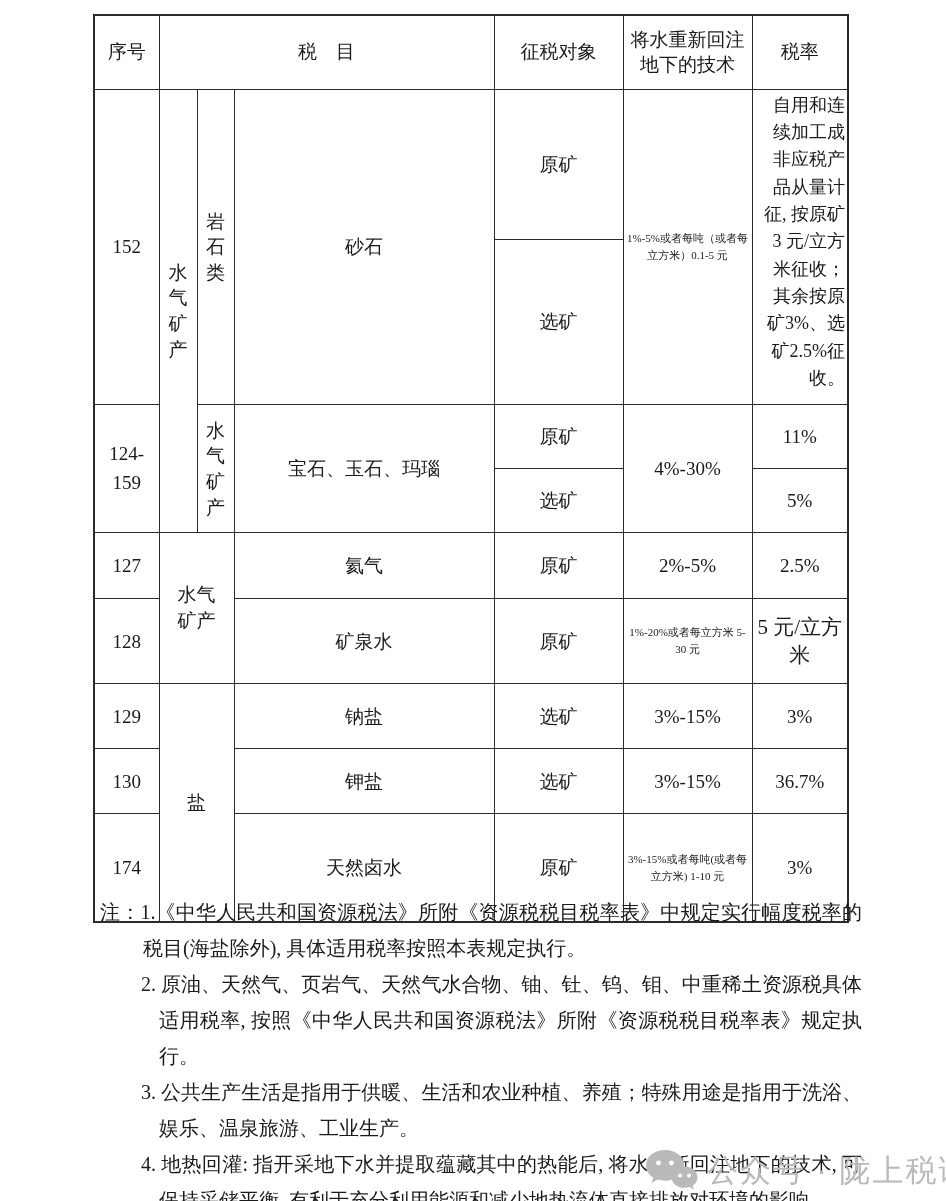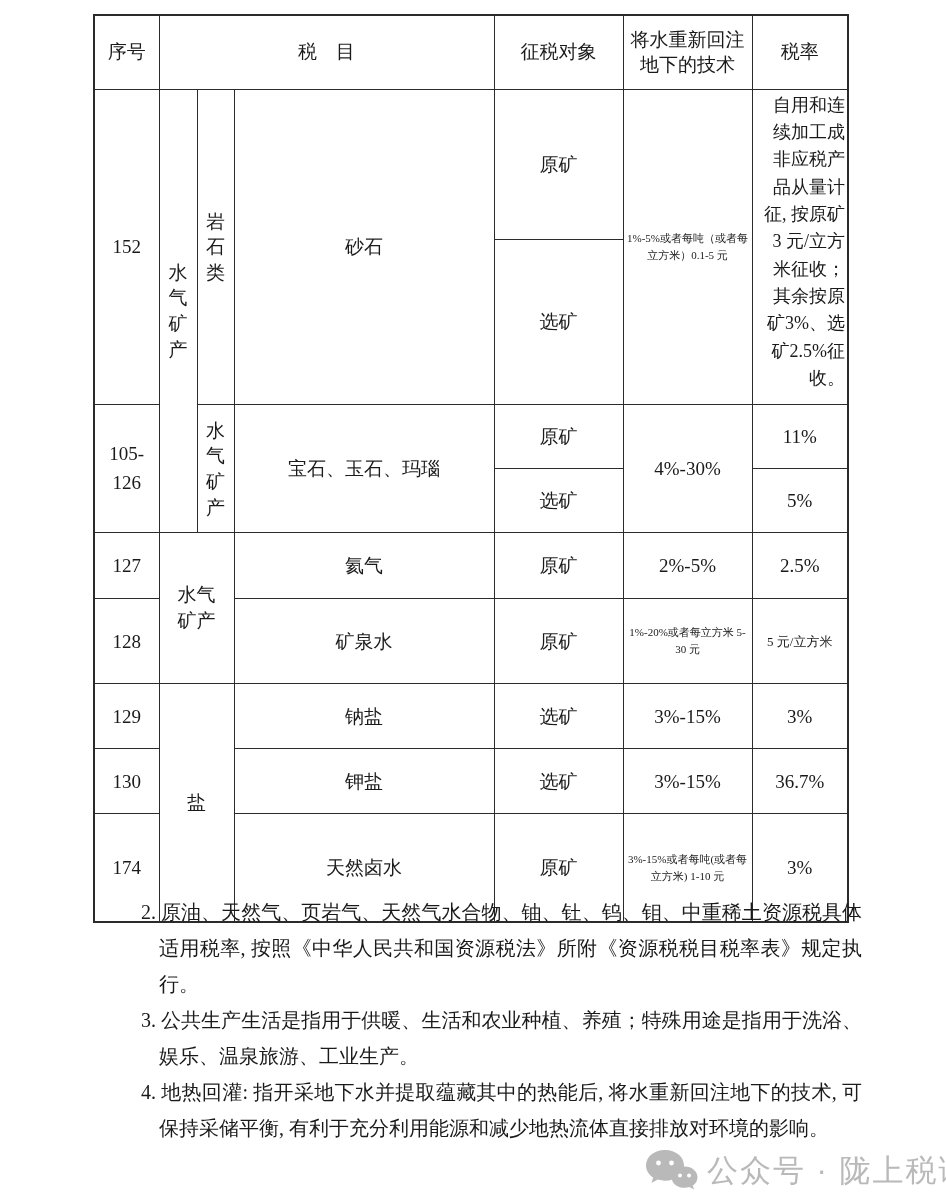--- a/index.html
+++ b/index.html
@@ -50,21 +50,21 @@
   .vtext{display:inline-block;width:1.1em;line-height:1.35;word-break:break-all;}
   .wtext{display:inline-block;width:2.3em;line-height:1.4;word-break:break-all;}
   .numwrap{display:inline-block;width:48px;line-height:1.5;}
   td.range-cell{font-size:11px;line-height:1.55;}
   td.rate-long{
     text-align:right;
     font-size:18px;
     line-height:1.52;
     padding:2px 2px 12px 4px;
   }
-  td.rate-one{font-size:13px;}
+  td.rate-one{font-size:21px;}
   
   .notes{
     position:absolute;left:100px;top:894px;
     width:762px;
     font-size:20px;
     line-height:36px;
     text-align:justify;
   }
   .notes p{margin:0;}
   .note-first{padding-left:43px;text-indent:-43px;}
@@ -115,21 +115,21 @@
       <td>原矿</td>
       <td rowspan="2" class="range-cell">1%-5%或者每吨（或者每立方米）0.1-5 元</td>
       <td rowspan="2" class="rate-long">自用和连续加工成非应税产品从量计征, 按原矿 3 元/立方米征收；其余按原矿3%、选矿2.5%征收。</td>
     </tr>
 
     <tr class="r123b">
       <td>选矿</td>
     </tr>
 
     <tr class="r124a">
-      <td rowspan="2"><span class="numwrap">105-126</span></td>
+      <td rowspan="2"><span class="numwrap">124-159</span></td>
       <td rowspan="2"><span class="vtext">水气矿产</span></td>
       <td rowspan="2">宝石、玉石、玛瑙</td>
       <td>原矿</td>
       <td rowspan="2">4%-30%</td>
       <td>11%</td>
     </tr>
 
     <tr class="r124b">
       <td>选矿</td>
       <td>5%</td>
@@ -173,20 +173,21 @@
       <td>174</td>
       <td>天然卤水</td>
       <td>原矿</td>
       <td class="range-cell">3%-15%或者每吨(或者每立方米) 1-10 元</td>
       <td>3%</td>
     </tr>
   </tbody>
     </table>
 
   <div class="notes">
+    <p class="note-first"><span>注：</span><span>1.《中华人民共和国资源税法》所附《资源税税目税率表》中规定实行幅度税率的税目(海盐除外), 具体适用税率按照本表规定执行。</span></p>
     <p class="note-rest">2. 原油、天然气、页岩气、天然气水合物、铀、钍、钨、钼、中重稀土资源税具体适用税率, 按照《中华人民共和国资源税法》所附《资源税税目税率表》规定执行。</p>
     <p class="note-rest">3. 公共生产生活是指用于供暖、生活和农业种植、养殖；特殊用途是指用于洗浴、娱乐、温泉旅游、工业生产。</p>
     <p class="note-rest">4. 地热回灌: 指开采地下水并提取蕴藏其中的热能后, 将水重新回注地下的技术, 可保持采储平衡, 有利于充分利用能源和减少地热流体直接排放对环境的影响。</p>
   </div>
 
   <div class="watermark">
     <svg width="54" height="46" viewBox="0 0 54 46">
       <g fill="#b9b9b9">
         <path d="M21 2 C10 2 2 9 2 17.5 C2 22.5 4.8 26.8 9.2 29.5 L7.5 35 L13.8 31.6 C16 32.3 18.4 32.7 21 32.7 C32 32.7 40 25.8 40 17.5 C40 9 32 2 21 2 Z"></path>
         <path d="M40.5 18.5 C33 18.5 27.5 23.3 27.5 29.2 C27.5 35 33 39.8 40.5 39.8 C42.2 39.8 43.9 39.6 45.4 39.1 L50 41.6 L48.8 37.6 C51.8 35.6 53.5 32.6 53.5 29.2 C53.5 23.3 48 18.5 40.5 18.5 Z"></path>

